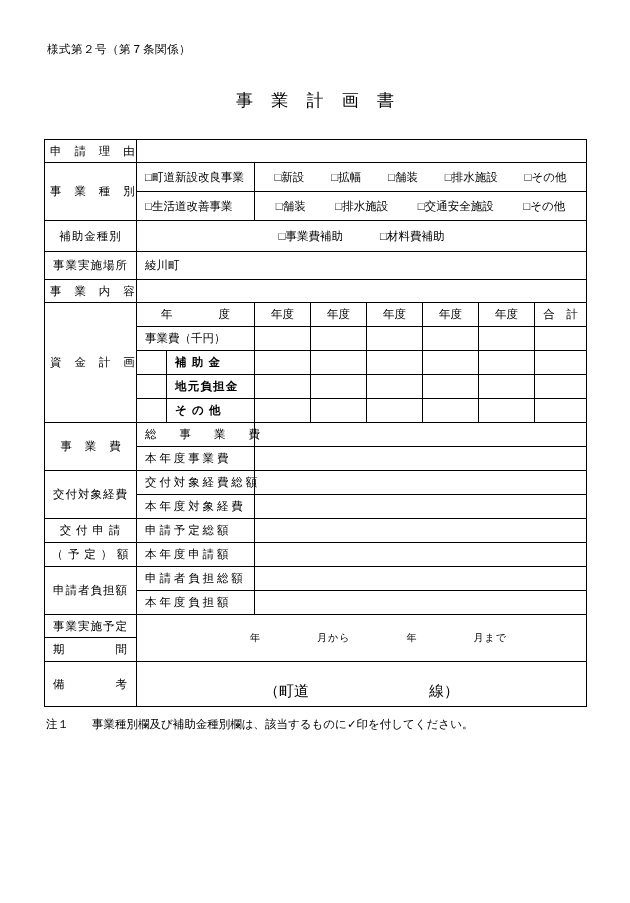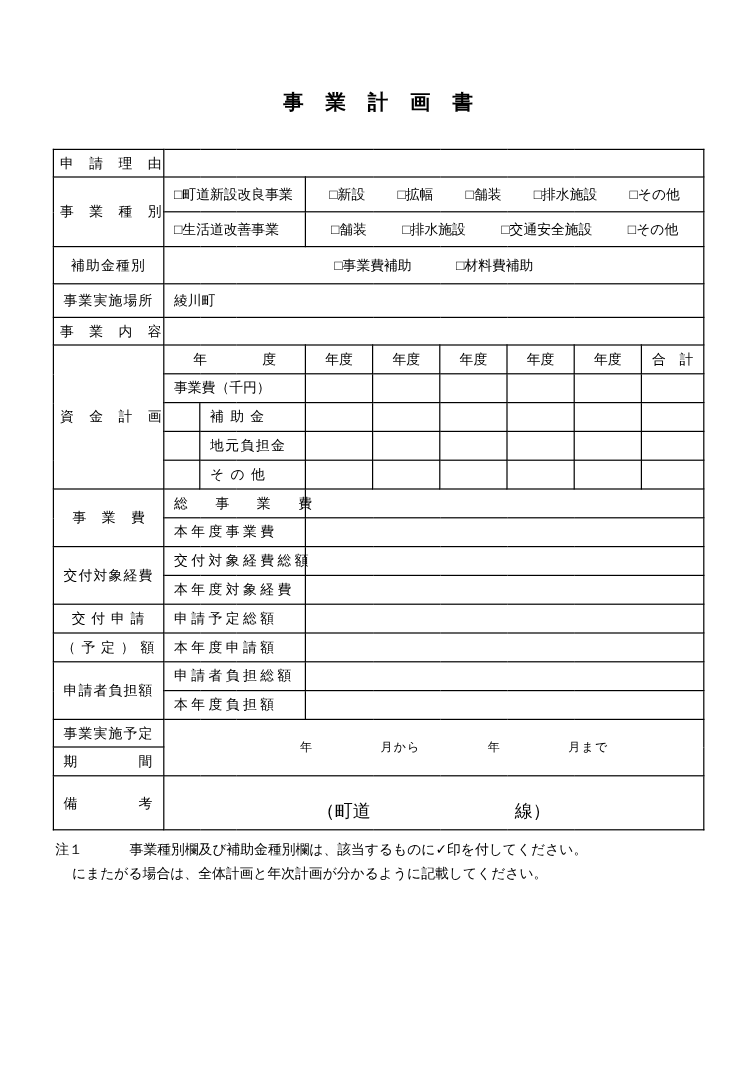--- a/index.html
+++ b/index.html
@@ -24,21 +24,21 @@
   .form-number {
     font-size: 11.5px;
     letter-spacing: 0.5px;
     margin: 0 0 0 3px;
   }
   .doc-title {
     text-align: center;
     font-size: 17px;
     letter-spacing: 7px;
     margin: 32px 0 0 0;
-    font-weight: bold;
+    font-weight: normal;
     padding-left: 7px;
   }
   table.main {
     margin-top: 27px;
     border-collapse: collapse;
     width: 542px;
     table-layout: fixed;
   }
   table.main td {
     border: 1px solid #000000;
@@ -54,21 +54,21 @@
     white-space: nowrap;
   }
   .lbl2 {
     text-align: center;
     letter-spacing: 1px;
     white-space: nowrap;
   }
   .ctr { text-align: center; }
   .lft { text-align: left; padding-left: 8px !important; }
   .nowrap { white-space: nowrap; }
-  .spaced-3 { letter-spacing: 1.2px; }
+  .spaced-3 { letter-spacing: 1.2px; font-weight: bold; }
 
   .h-tall-1 { height: 48px; }
   .h-tall-2 { height: 46px; }
 
   .chk-row {
     display: flex;
     align-items: center;
     justify-content: space-around;
     padding: 0 6px;
     white-space: nowrap;
@@ -92,21 +92,20 @@
     width: 46px;
     flex: 0 0 46px;
     padding-left: 2px;
     white-space: nowrap;
   }
   .note-body {
     flex: 1;
   }
   .note-body .ind {
     display: block;
-    margin-left: 16px;
   }
   .bikou-inner {
     display: block;
     text-align: center;
     padding-top: 14px;
     font-size: 15px;
   }
   .bikou-inner .gap { display: inline-block; width: 120px; }
   .kikan-inner {
     text-align: center;
@@ -114,20 +113,21 @@
     letter-spacing: 1px;
   }
   .kikan-inner .g1 { display: inline-block; width: 34px; }
   .kikan-inner .g2 { display: inline-block; width: 56px; }
 </style>
 </head>
 <body>
 
 <div class="page">
 
+  <div class="form-number">様式第２号（第７条関係）</div>
 
   <div class="doc-title">事 業 計 画 書</div>
 
   <table class="main">
     <colgroup>
       <col style="width:92px">
       <col style="width:30px">
       <col style="width:30px">
       <col style="width:58px">
       <col style="width:56px">
@@ -305,18 +305,17 @@
 
   <div class="notes">
     <div class="note">
       <div class="note-label">注１</div>
       <div class="note-body">
         <span class="ind">事業種別欄及び補助金種別欄は、該当するものに✓印を付してください。</span>
       </div>
     </div>
     <div class="note">
       <div class="note-body">
-        <span class="ind">にまたがる場合は、全体計画と年次計画が分かるように記載してください。</span>
       </div>
     </div>
   </div>
 
 </div>
 
 </body></html>

